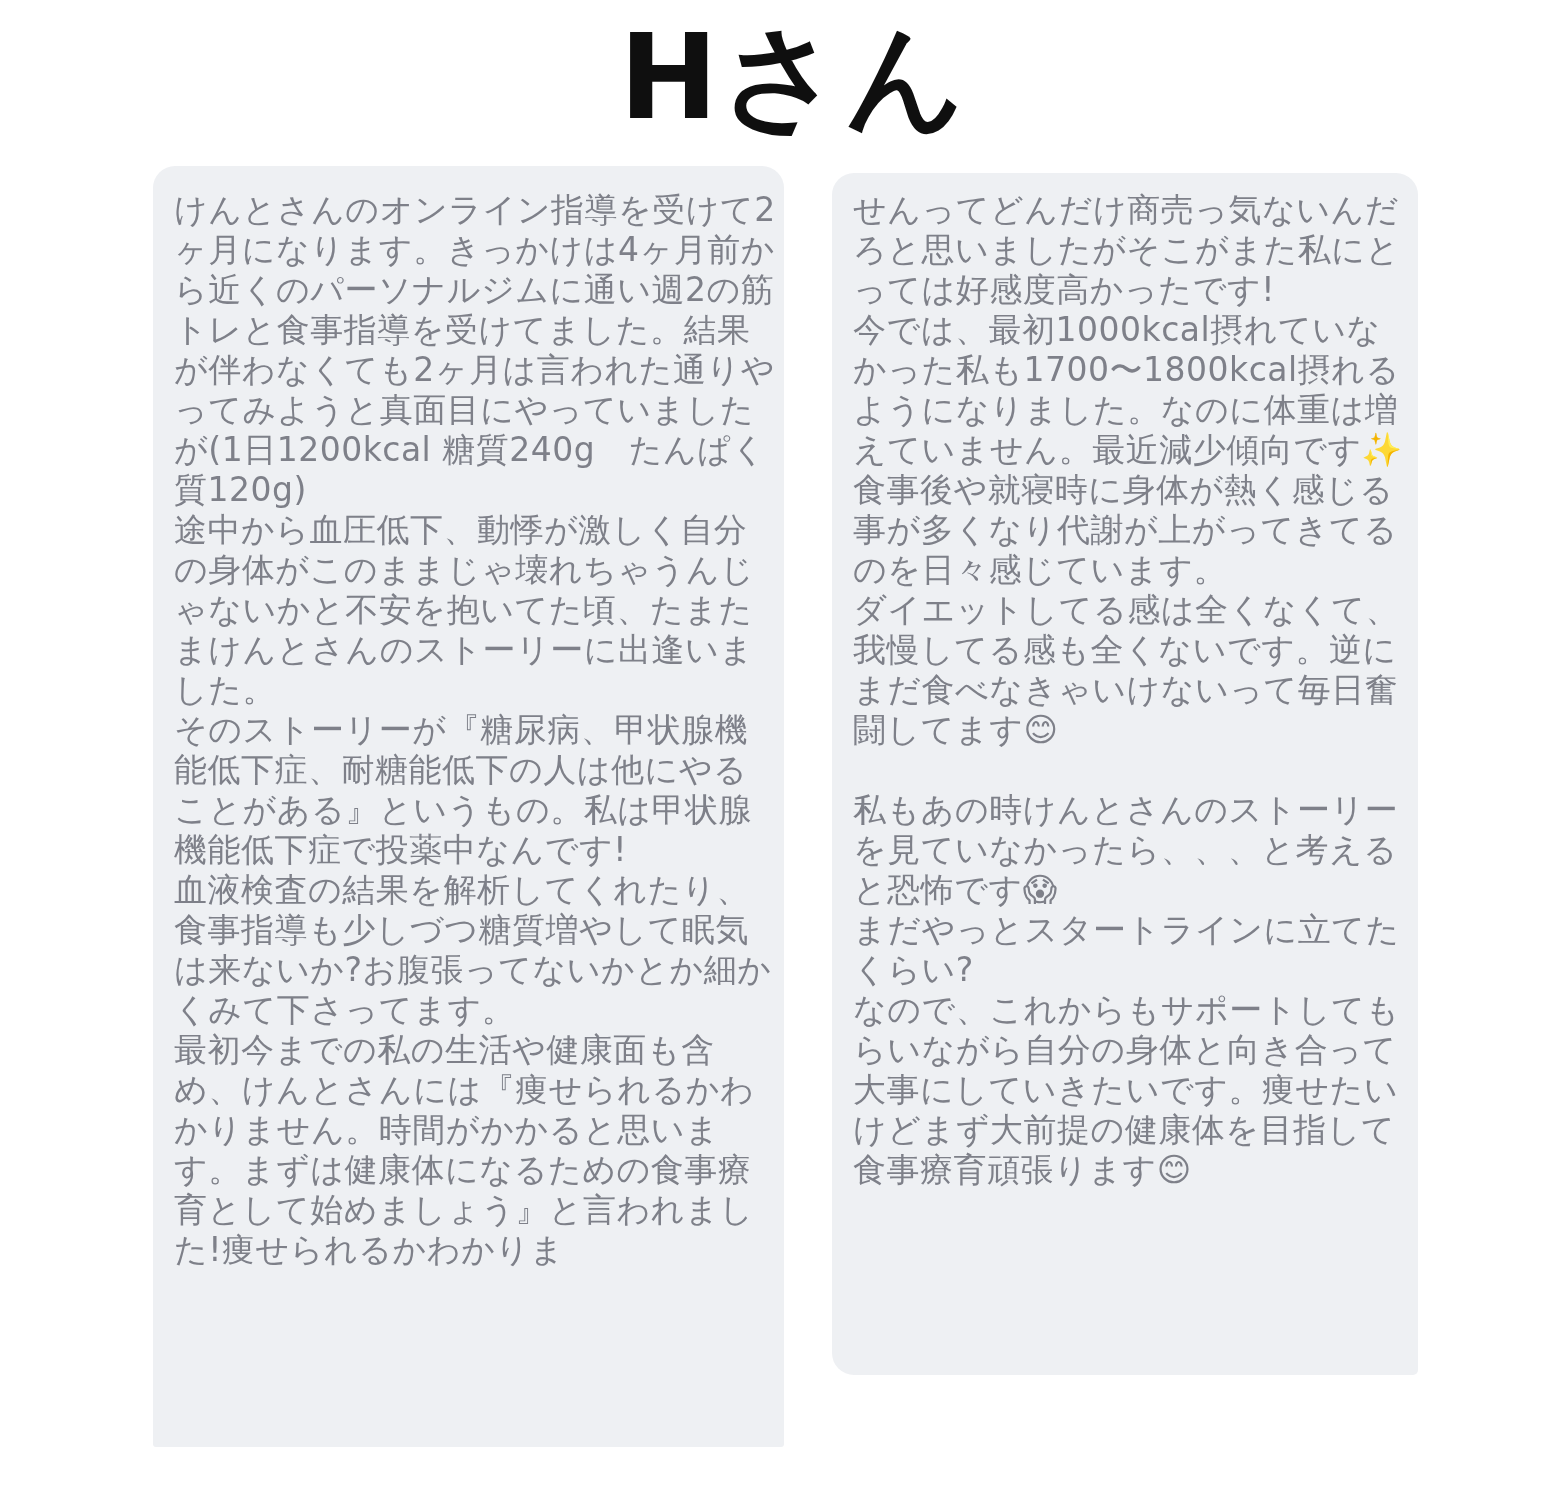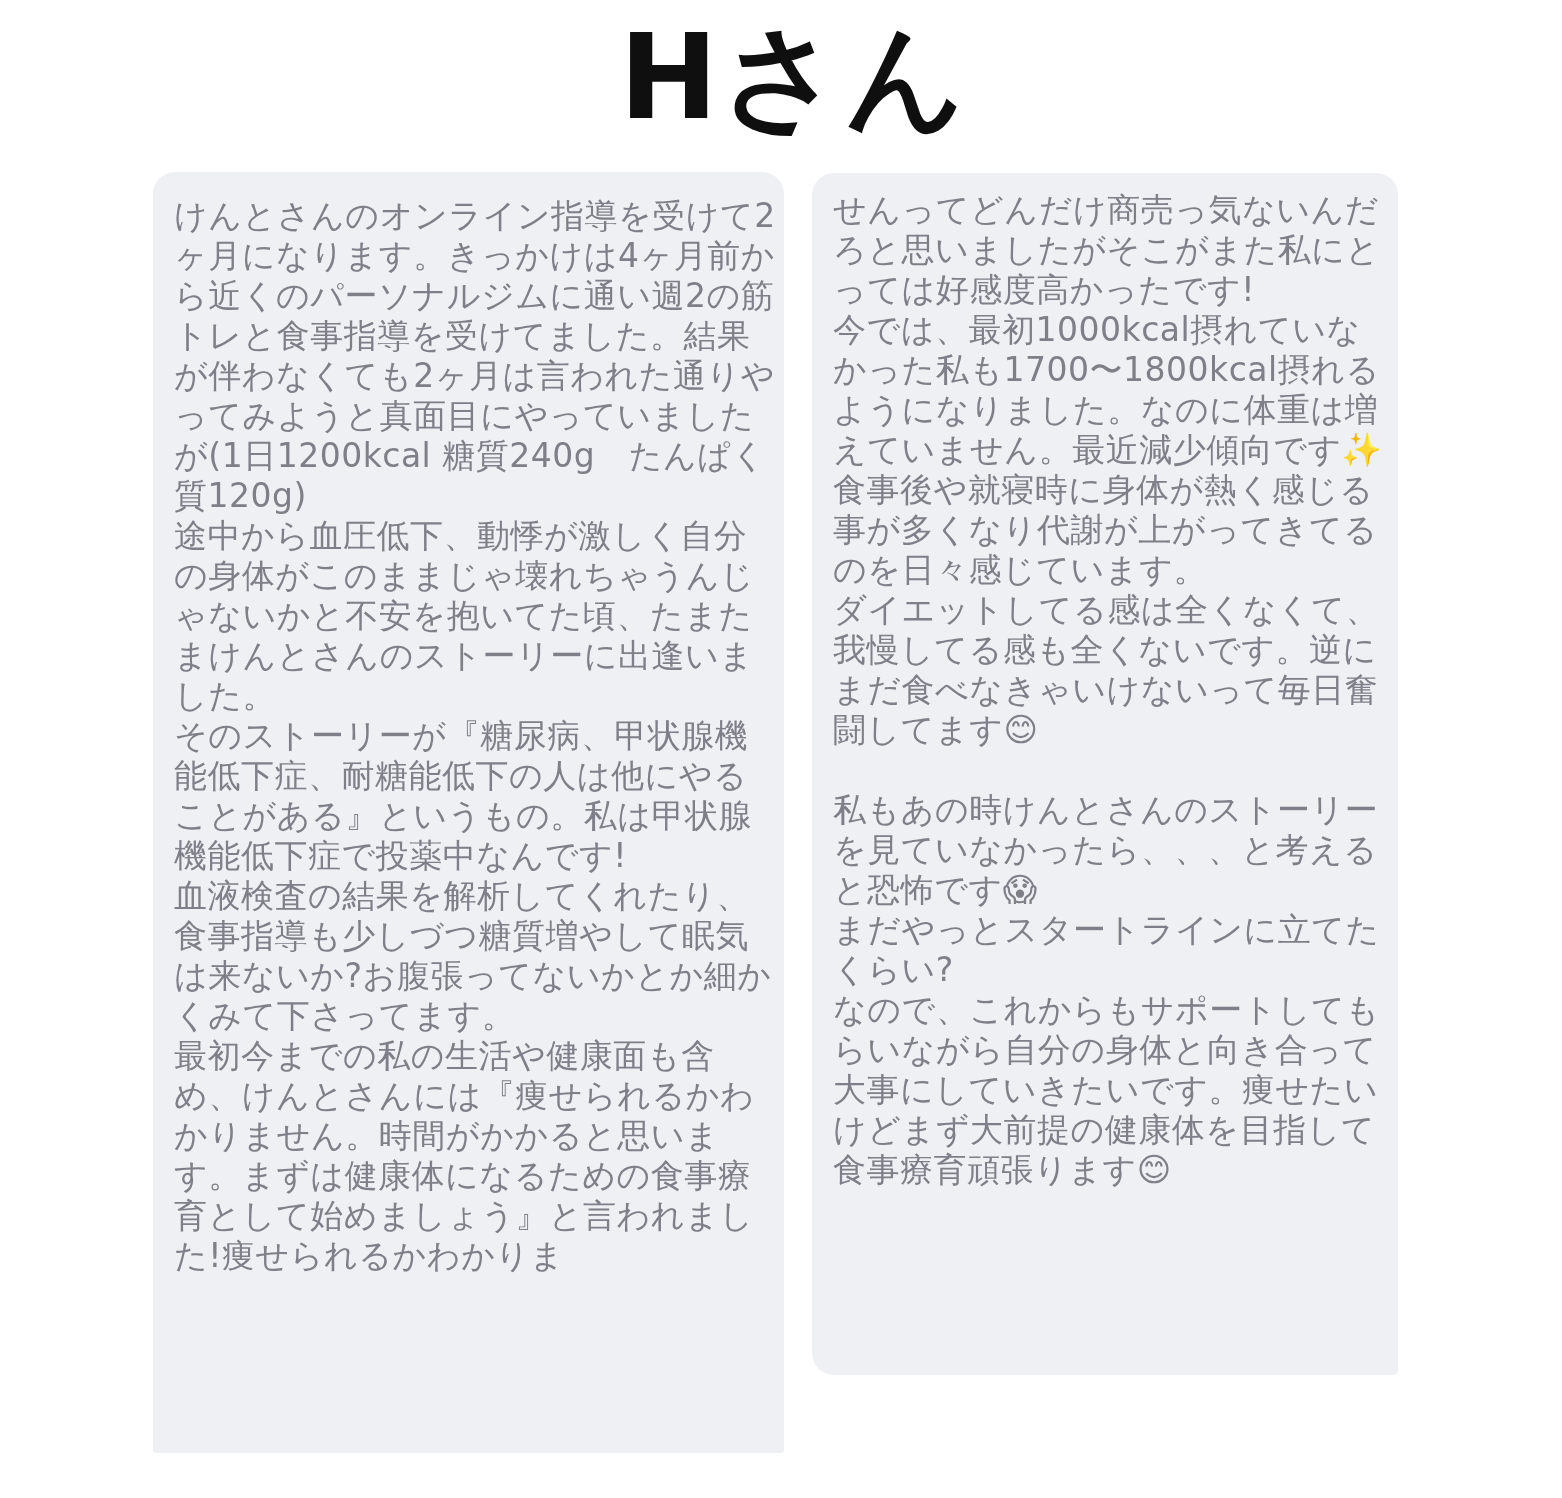--- a/index.html
+++ b/index.html
@@ -44,28 +44,28 @@
     color: var(--bubble-text);
     font-size: 33px;
     line-height: 40px;
     letter-spacing: 0.5px;
     word-break: break-all;
     overflow-wrap: anywhere;
     overflow: hidden;
   }
   .bubble.left {
     left: 153px;
-    top: 172px;
+    top: 166px;
     width: 631px;
     height: 1281px;
     border-radius: 22px 22px 3px 3px;
     padding: 24px 8px 0 21px;
   }
   .bubble.right {
-    left: 812px;
+    left: 832px;
     top: 173px;
     width: 586px;
     height: 1202px;
     border-radius: 22px 22px 5px 22px;
     padding: 17px 8px 0 21px;
   }
   .bubble p { margin: 0; }
   .bubble p:empty::before { content: "\00a0"; }
 </style>
 </head>

